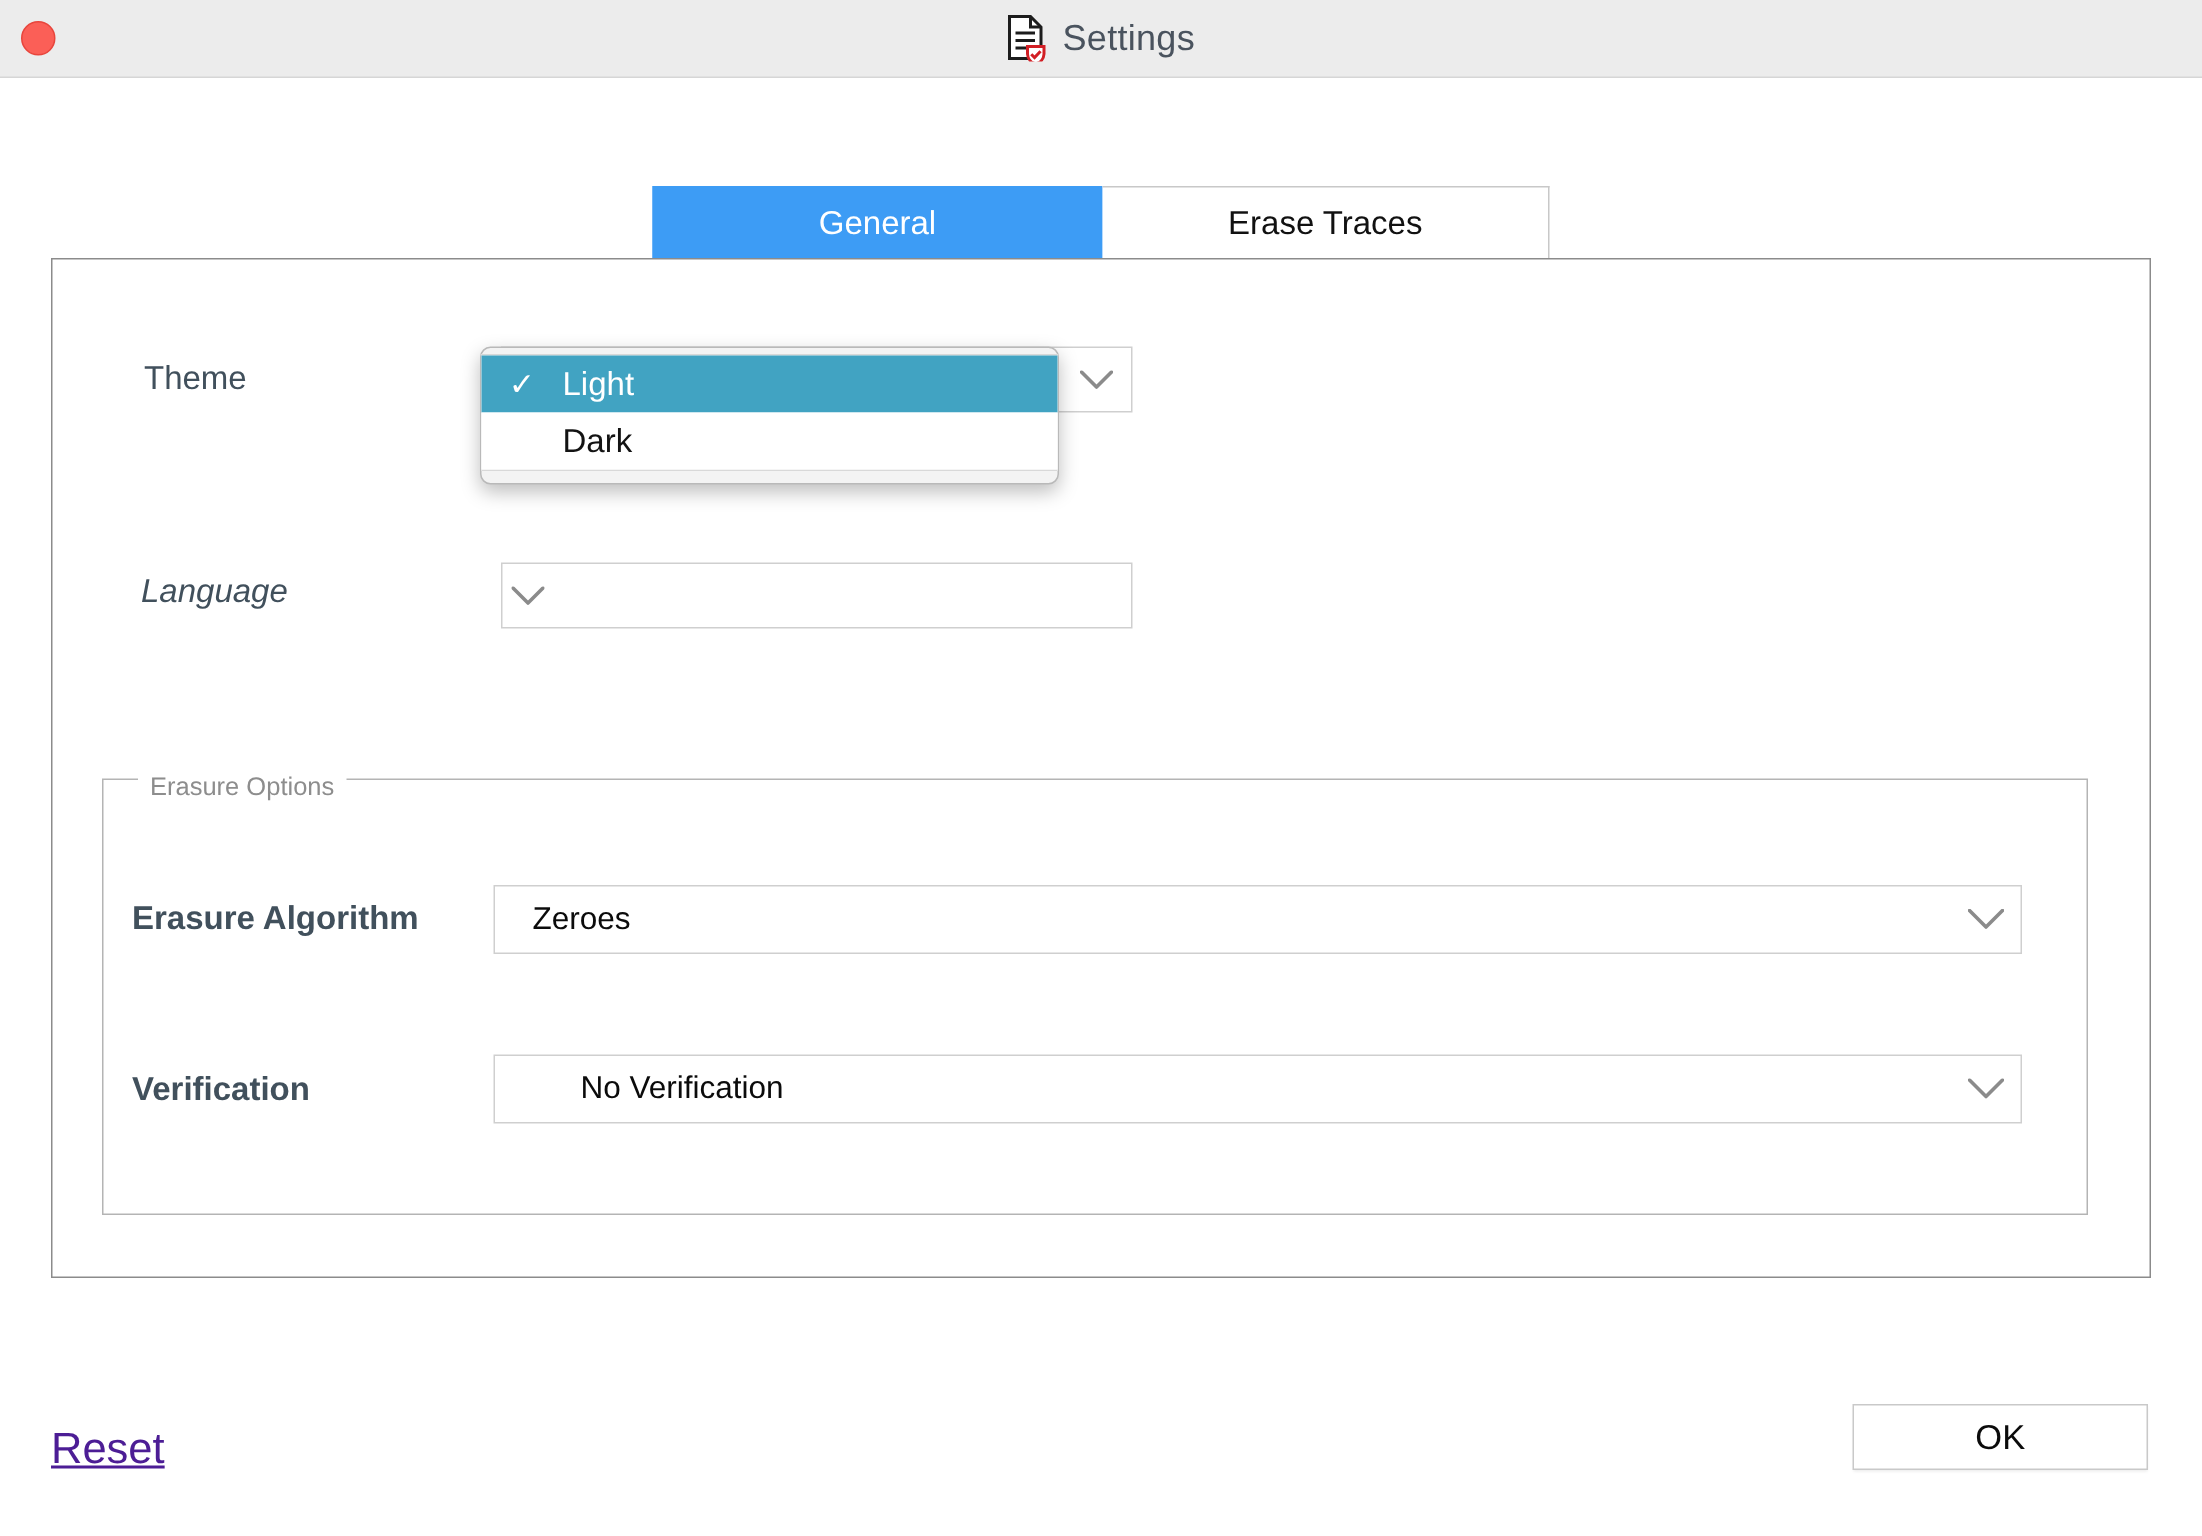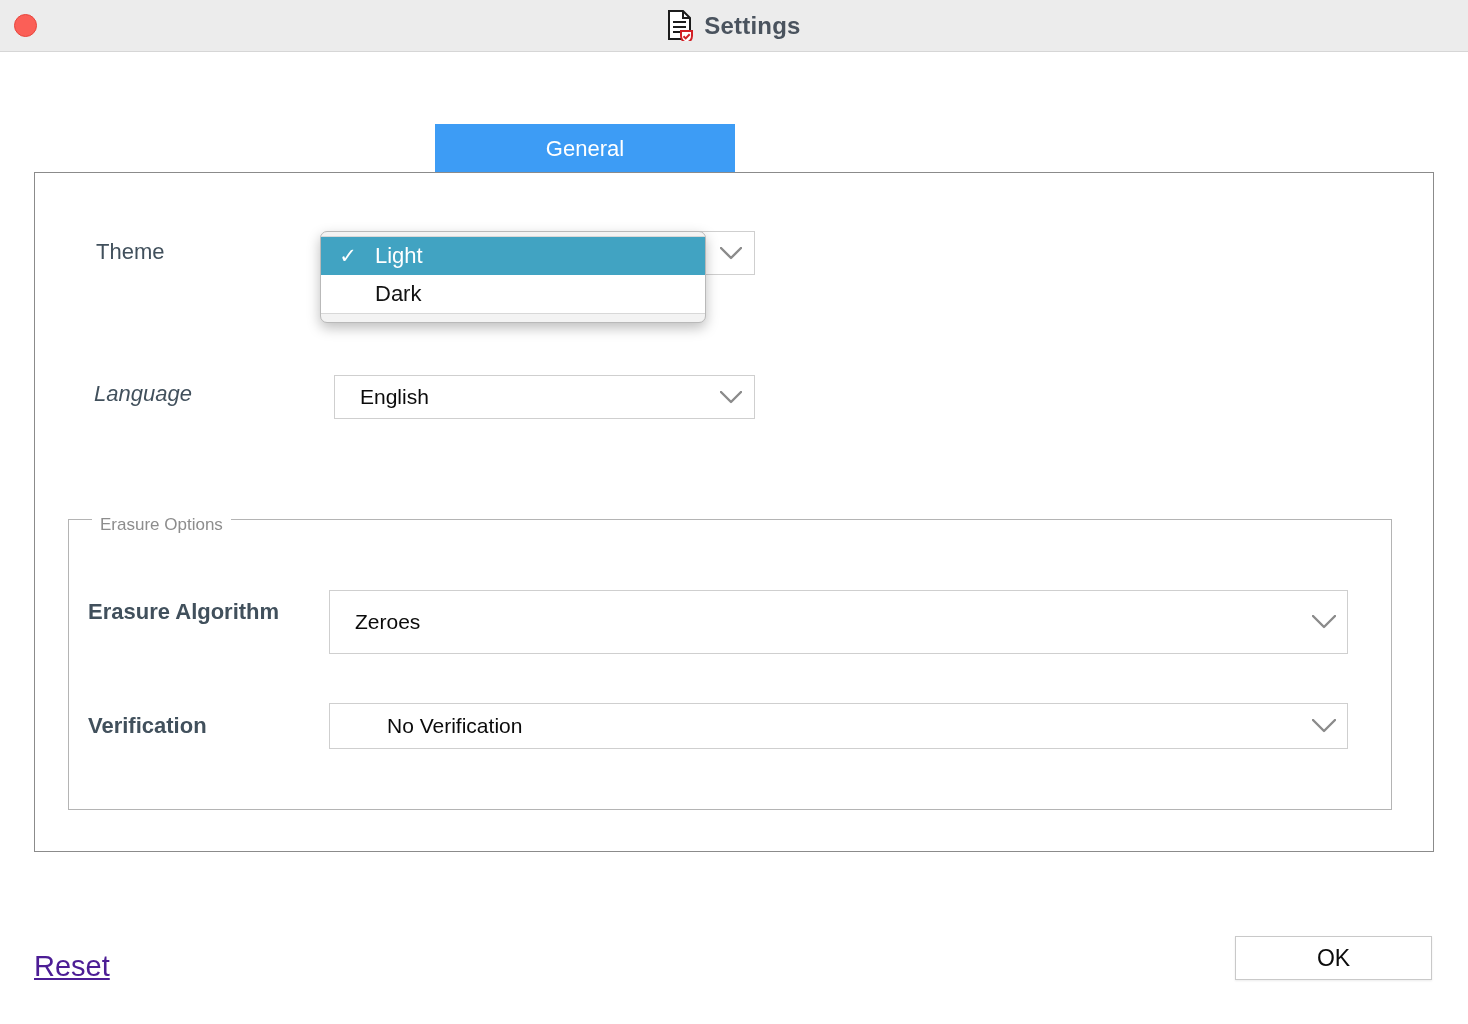--- a/index.html
+++ b/index.html
@@ -40,21 +40,21 @@
     display: flex;
     align-items: center;
     justify-content: center;
     gap: 10px;
     pointer-events: none;
   }
   #title-icon { width: 27px; height: 31px; display:block; }
   #title-text {
     font-size: 24px;
     color: #4a535e;
-    font-weight: bold;
+    font-weight: normal;
     letter-spacing: 0.2px;
   }
 
   
   #tabbar {
     position: absolute;
     left: 435px; top: 124px;
     display: flex;
   }
   .tab {
@@ -139,21 +139,21 @@
     position: absolute;
     left: 92px; top: 516px;
     background: #ffffff;
     padding: 0 8px;
     font-size: 17px;
     color: #8d8d8d;
     line-height: 1;
   }
 
   #alg-label { left: 88px; top: 599px; font-weight: bold; }
-  #alg-combo { left: 329px; top: 590px; width: 1019px; height: 64px; }
+  #alg-combo { left: 329px; top: 590px; width: 1019px; height: 46px; }
 
   #ver-label { left: 88px; top: 713px; font-weight: bold; }
   #ver-combo { left: 329px; top: 703px; width: 1019px; height: 46px; padding-left: 32px; }
 
   
   #reset-link {
     position: absolute;
     left: 34px; top: 950px;
     font-size: 29px;
     color: #4c1d95;
@@ -231,37 +231,37 @@
         <path d="M14 21 h11 v5 a7 7 0 0 1 -5.5 6.5 a7 7 0 0 1 -5.5 -6.5 z" fill="#ffffff" stroke="#d21f25" stroke-width="2"></path>
         <path d="M16.5 26.2 l2.2 2.2 l4 -4.2" fill="none" stroke="#d21f25" stroke-width="2"></path>
       </svg>
     </span>
     <span id="title-text">Settings</span>
   </div>
 </div>
 
 <div id="tabbar">
   <div class="tab t0 active">General</div>
+  <div class="tab t1">Erase Traces</div>
 </div>
 
 <div id="panel"></div>
 
 <div class="row-label" id="theme-label">Theme</div>
 <div class="combo" id="theme-combo">
   <span class="combo-value">Light</span>
   <span class="chev">
     <svg width="22" height="13" viewBox="0 0 22 13">
         <path d="M1 1 L11 11 L21 1" fill="none" stroke="#8b8b8b" stroke-width="2.4" stroke-linecap="round" stroke-linejoin="round"></path>
       </svg>
   </span>
 </div>
 
 <div class="row-label" id="language-label">Language</div>
 <div class="combo" id="language-combo">
-  <span class="combo-value">English</span>
   <span class="chev">
     <svg width="22" height="13" viewBox="0 0 22 13">
         <path d="M1 1 L11 11 L21 1" fill="none" stroke="#8b8b8b" stroke-width="2.4" stroke-linecap="round" stroke-linejoin="round"></path>
       </svg>
   </span>
 </div>
 
 <div id="groupbox"></div>
 <div id="groupbox-label">Erasure Options</div>
 

